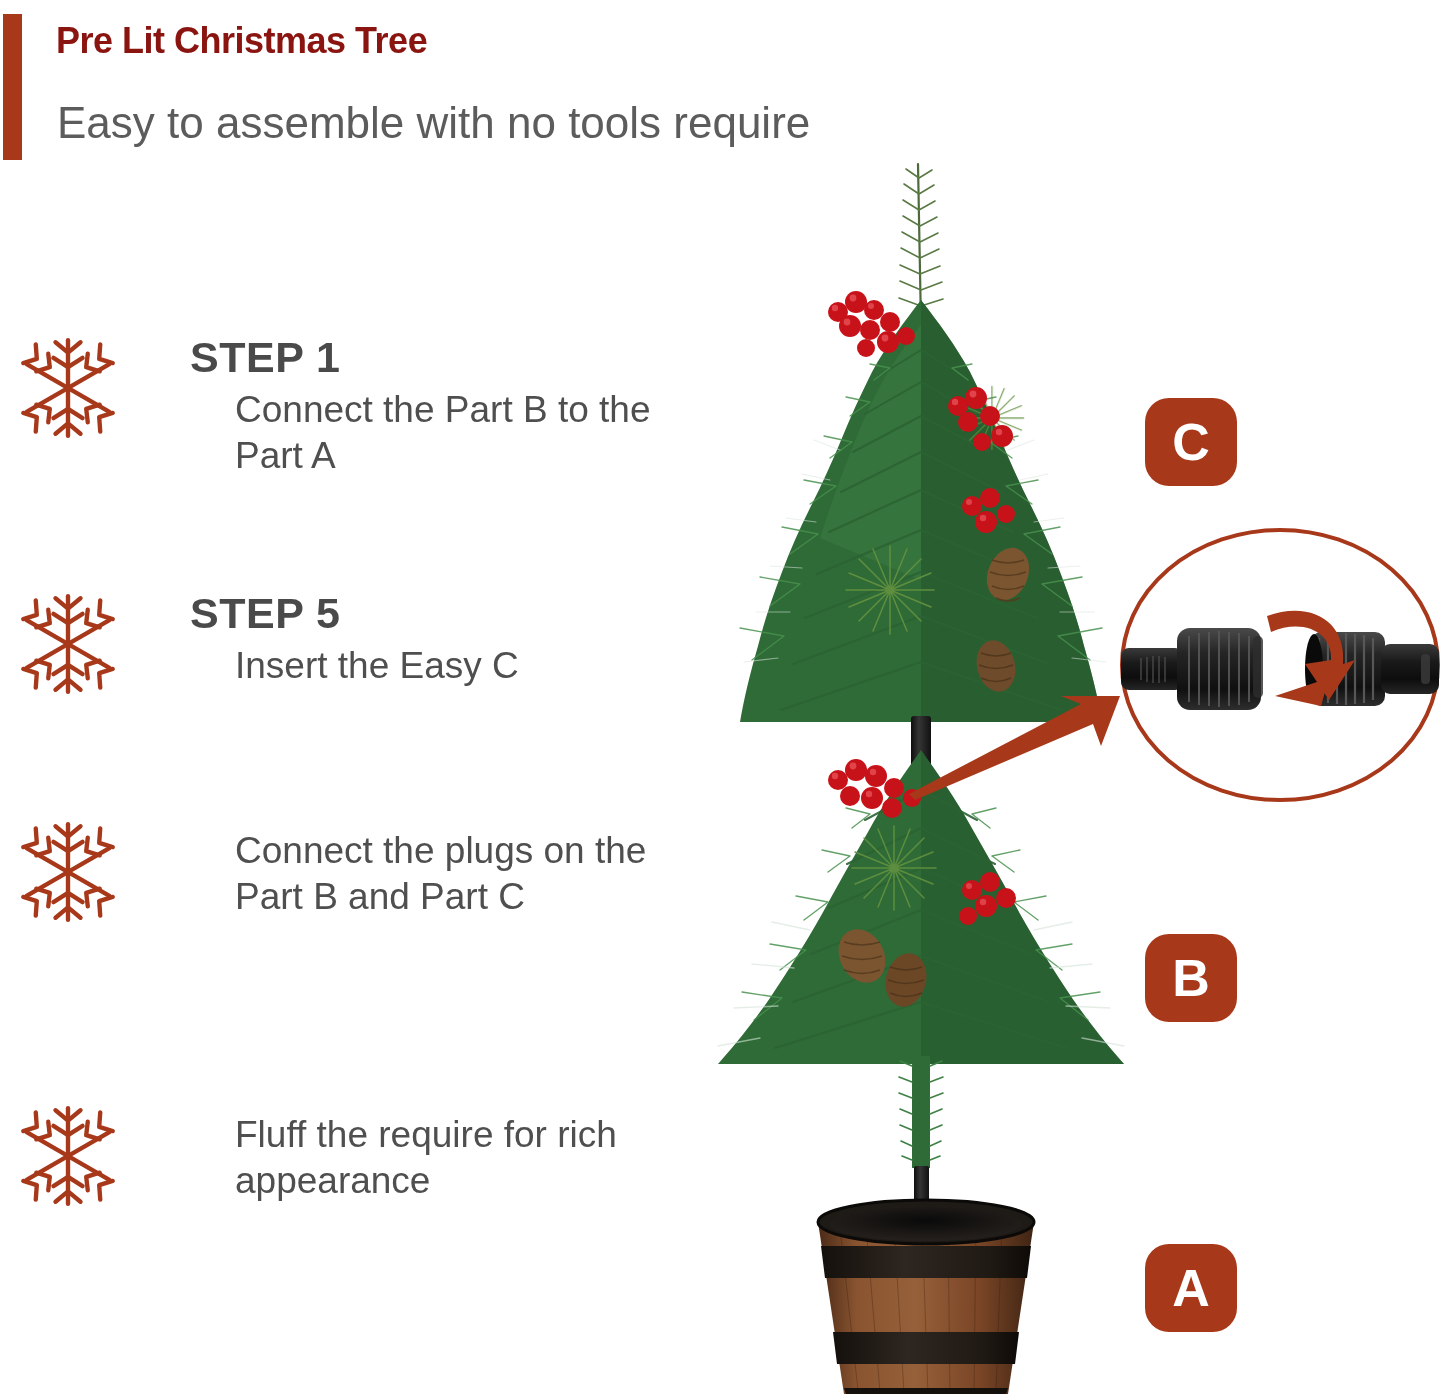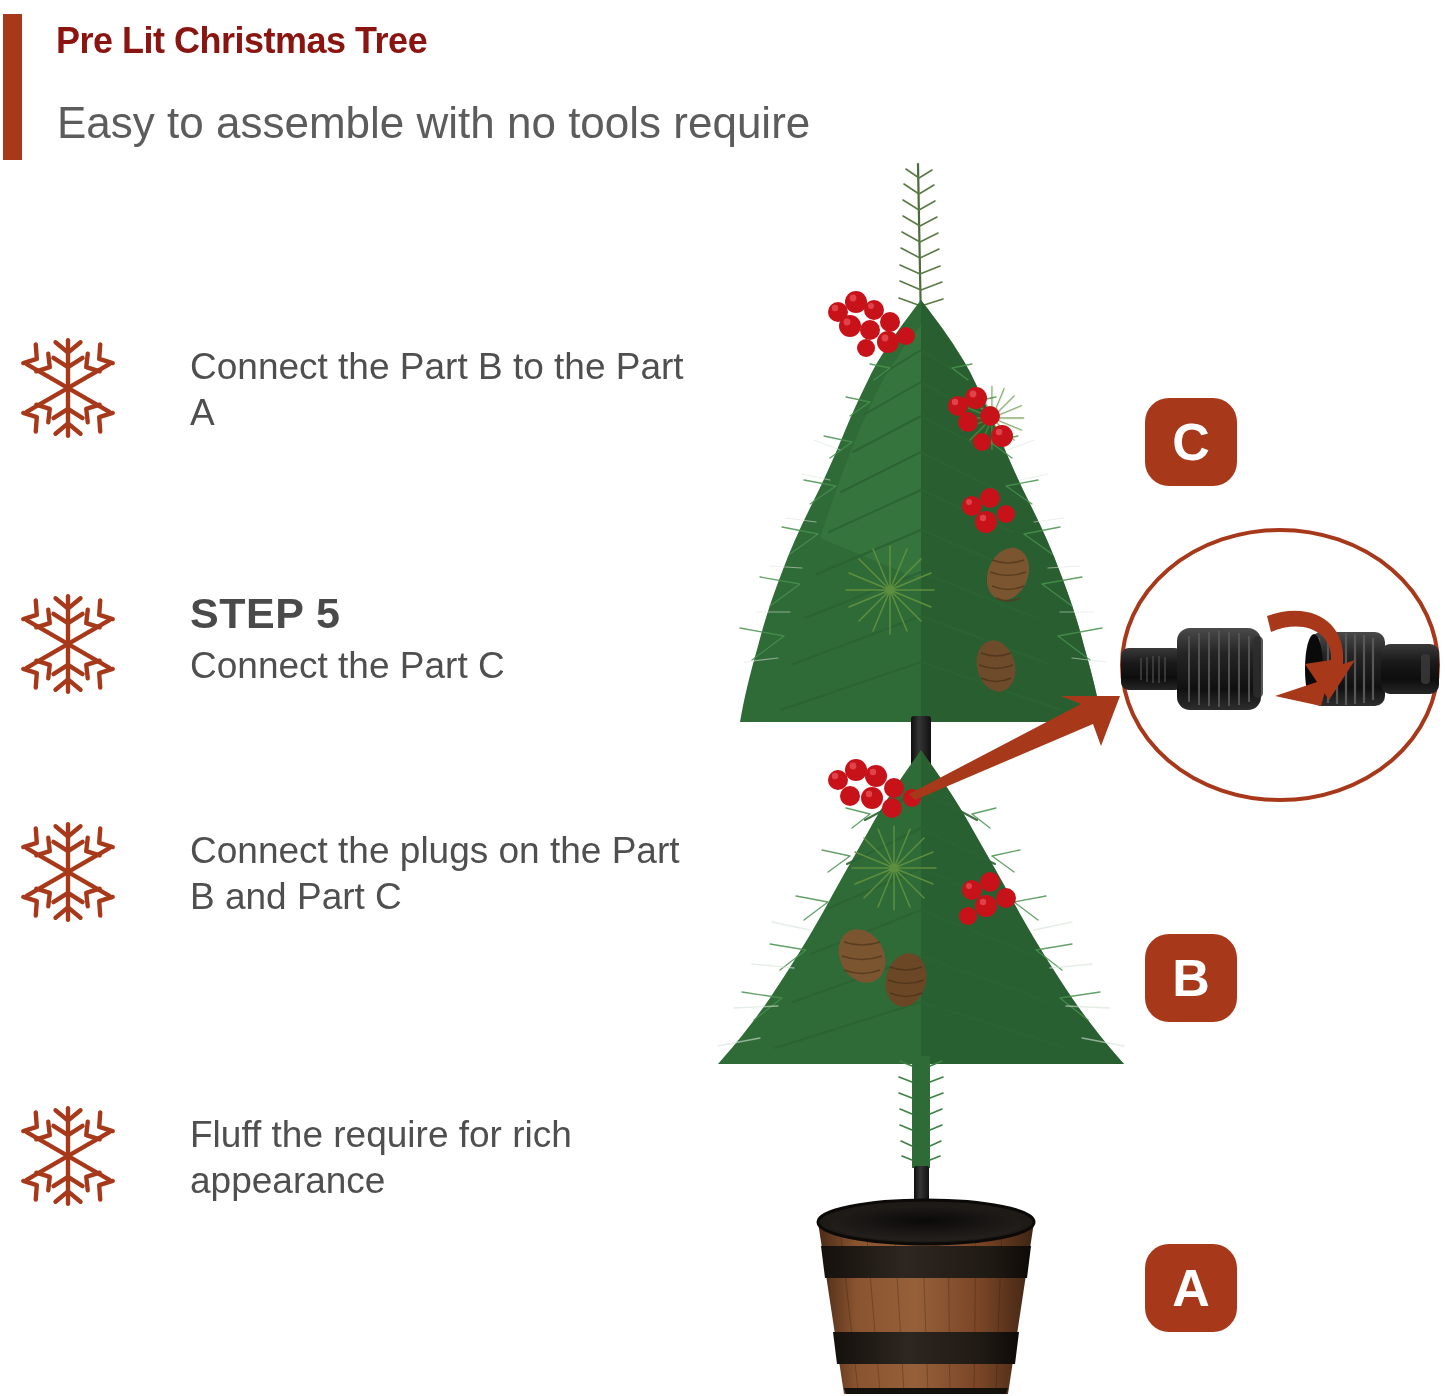--- a/index.html
+++ b/index.html
@@ -28,21 +28,21 @@
   
   .step-row{position:absolute;left:0;width:700px;}
   .step-flake{position:absolute;left:16px;top:0;width:104px;height:104px;}
   .step-text{position:absolute;left:190px;top:0;width:500px;}
   .step-heading{
     font-size:43px;font-weight:bold;color:#4A4A4A;
     letter-spacing:0.5px;line-height:1.0;white-space:nowrap;
   }
   .step-desc{
     font-size:37px;font-weight:normal;color:#4F4F4F;
-    line-height:1.23;margin-top:8px;
+    line-height:1.23;margin-top:8px;margin-left:45px;
   }
 
   #step-1{top:336px;}
   #step-2{top:592px;}
   #step-3{top:820px;}
   #step-4{top:1104px;}
 
   
   #product-figure{position:absolute;left:690px;top:150px;width:470px;height:1246px;}
 
@@ -77,41 +77,42 @@
       <line x1="10.2" y1="73" x2="89.8" y2="27"></line>
       <path d="M50 16 L38 6 M50 16 L62 6 M50 30 L36 21 M50 30 L64 21"></path>
       <path d="M50 84 L38 94 M50 84 L62 94 M50 70 L36 79 M50 70 L64 79"></path>
       <path d="M20 22 L19 8 M20 22 L7 26 M32.5 30 L31 17 M32.5 30 L19.5 34"></path>
       <path d="M80 78 L81 92 M80 78 L93 74 M67.5 70 L69 83 M67.5 70 L80.5 66"></path>
       <path d="M20 78 L7 74 M20 78 L19 92 M32.5 70 L19.5 66 M32.5 70 L31 83"></path>
       <path d="M80 22 L93 26 M80 22 L81 8 M67.5 30 L80.5 34 M67.5 30 L69 17"></path>
     </g>
   </svg>
   <div class="step-text">
+    <div class="step-heading">STEP 1</div>
     <div class="step-desc">Connect the Part B to the Part A</div>
   </div>
 </div>
 
 <div class="step-row" id="step-2">
   <svg class="step-flake" viewBox="0 0 100 100">
     <g stroke="#A8381A" stroke-width="4.2" stroke-linecap="round" fill="none">
       <line x1="50" y1="4" x2="50" y2="96"></line>
       <line x1="10.2" y1="27" x2="89.8" y2="73"></line>
       <line x1="10.2" y1="73" x2="89.8" y2="27"></line>
       <path d="M50 16 L38 6 M50 16 L62 6 M50 30 L36 21 M50 30 L64 21"></path>
       <path d="M50 84 L38 94 M50 84 L62 94 M50 70 L36 79 M50 70 L64 79"></path>
       <path d="M20 22 L19 8 M20 22 L7 26 M32.5 30 L31 17 M32.5 30 L19.5 34"></path>
       <path d="M80 78 L81 92 M80 78 L93 74 M67.5 70 L69 83 M67.5 70 L80.5 66"></path>
       <path d="M20 78 L7 74 M20 78 L19 92 M32.5 70 L19.5 66 M32.5 70 L31 83"></path>
       <path d="M80 22 L93 26 M80 22 L81 8 M67.5 30 L80.5 34 M67.5 30 L69 17"></path>
     </g>
   </svg>
   <div class="step-text">
     <div class="step-heading">STEP 5</div>
-    <div class="step-desc">Connect the Part C</div>
+    <div class="step-desc">Insert the Easy C</div>
   </div>
 </div>
 
 <div class="step-row" id="step-3">
   <svg class="step-flake" viewBox="0 0 100 100">
     <g stroke="#A8381A" stroke-width="4.2" stroke-linecap="round" fill="none">
       <line x1="50" y1="4" x2="50" y2="96"></line>
       <line x1="10.2" y1="27" x2="89.8" y2="73"></line>
       <line x1="10.2" y1="73" x2="89.8" y2="27"></line>
       <path d="M50 16 L38 6 M50 16 L62 6 M50 30 L36 21 M50 30 L64 21"></path>

